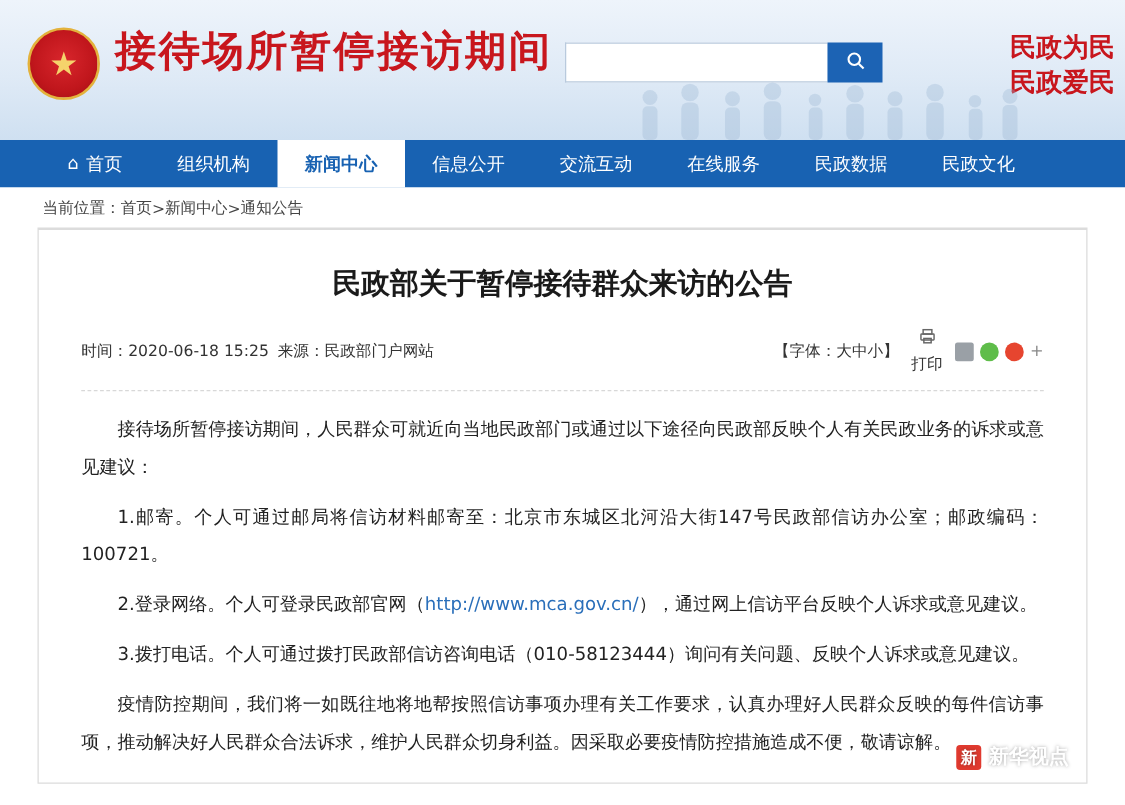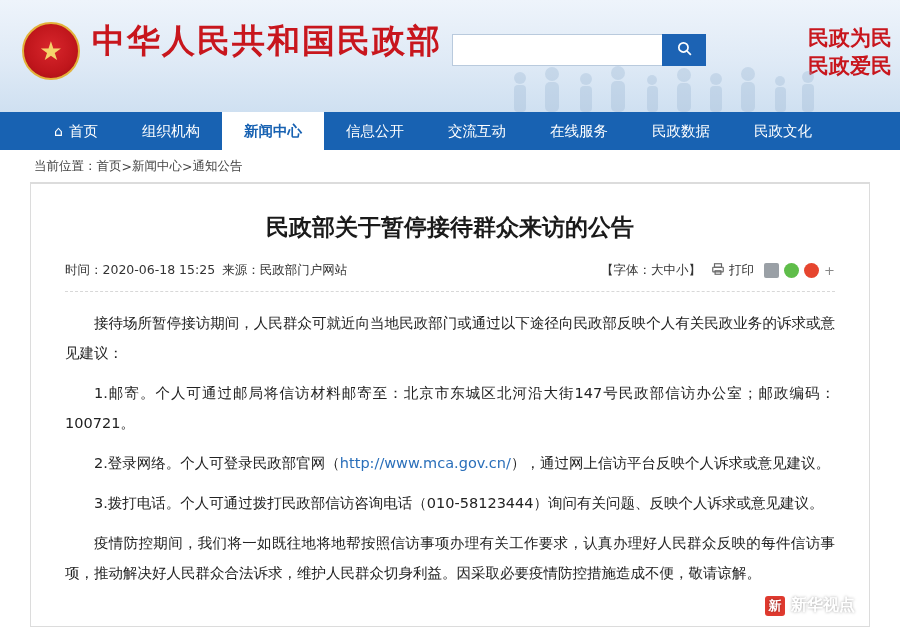--- a/index.html
+++ b/index.html
@@ -177,21 +177,21 @@
     font-size: 12.5px;
     color: #333;
     border-bottom: 1px dashed #d8d8d8;
     padding-bottom: 12px;
     font-family: "DejaVu Sans", "Liberation Sans", sans-serif;
   }
   .meta-left { display: flex; gap: 7px; align-items: center; }
   .meta-right { margin-left: auto; display: flex; align-items: center; gap: 10px; }
   .font-size-ctrl { display: flex; align-items: center; }
   .font-size-ctrl .fs { cursor: pointer; }
-  .print { display: flex; align-items: center; gap: 4px; cursor: pointer; }
+  .print { display: flex; align-items: center; gap: 4px; cursor: pointer; flex-direction: column; }
   .share-icons { display: flex; align-items: center; gap: 5px; }
   .share-ico {
     width: 15px; height: 15px; border-radius: 50%;
     display: inline-block; cursor: pointer;
   }
   .ico-share { background: #9aa0a6; border-radius: 2px; }
   .ico-wechat { background: #5fbd4a; }
   .ico-weibo { background: #e6452f; }
   .ico-plus { color: #888; font-size: 13px; cursor: pointer; }
 
@@ -227,21 +227,21 @@
   }
 </style>
 </head>
 <body>
 
 <div class="header">
   <div class="header-inner">
     <div class="emblem">★</div>
 
     <div class="title-block">
-      <div class="title-cn">中华人民共和国民政部</div>
+      <div class="title-cn">接待场所暂停接访期间</div>
     </div>
 
     <div class="search-area">
       <input class="search-input" type="text" placeholder="" style="">
       <button class="search-btn">
         <span>
           <svg width="17" height="17" viewBox="0 0 24 24" fill="none" stroke="#ffffff" stroke-width="2.4">
             <circle cx="10.5" cy="10.5" r="6.5"></circle>
             <line x1="15.5" y1="15.5" x2="21" y2="21"></line>
           </svg>

